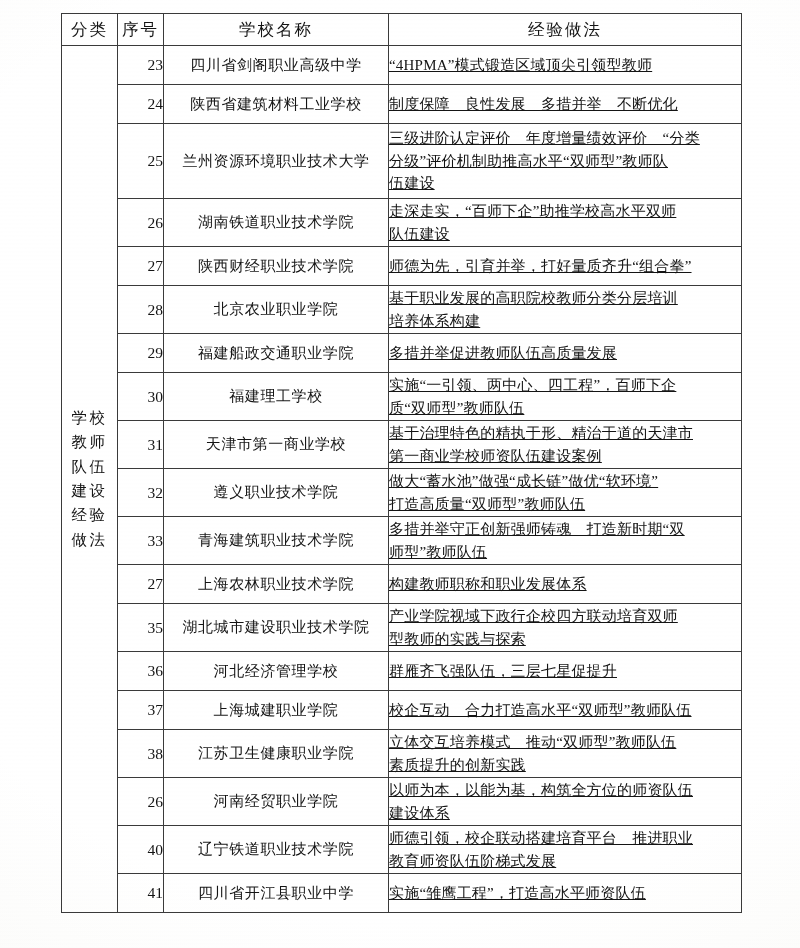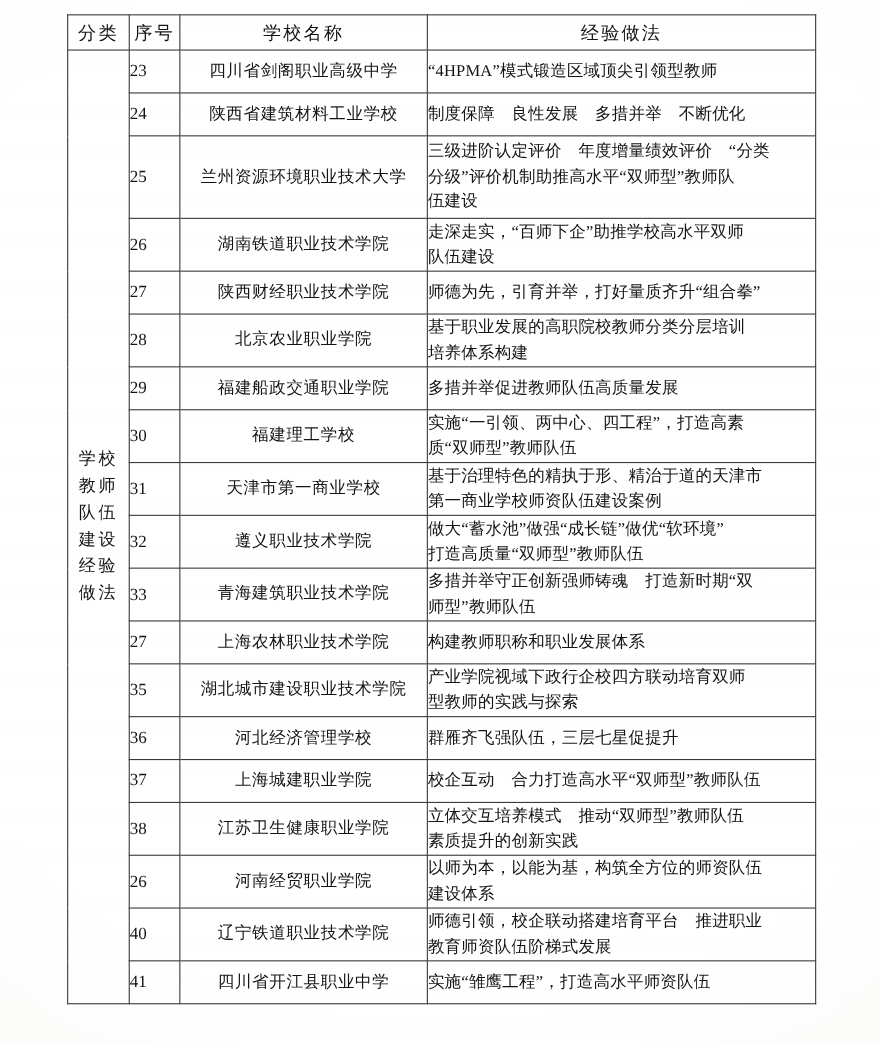--- a/index.html
+++ b/index.html
@@ -87,21 +87,21 @@
     align-items: center;
     justify-content: flex-start;
     line-height: 1.58;
     font-size: 15.5px;
     letter-spacing: 2.5px;
   }
   .cat-stack span { display: block; white-space: nowrap; }
 
   
   .no-cell {
-    text-align: left;
+    text-align: right;
     font-size: 15.5px;
     font-family: "Liberation Serif", "DejaVu Serif", serif;
   }
 
   
   .name-cell {
     text-align: center;
     font-size: 15px;
     letter-spacing: .6px;
     padding: 3px 4px;
@@ -109,21 +109,21 @@
   }
 
   
   .exp-cell {
     text-align: left;
     font-size: 15px;
     letter-spacing: .2px;
     padding: 5px 7px 5px 8px;
     line-height: 1.52;
   }
-  .exp-cell .line { display: block; white-space: nowrap; }
+  .exp-cell .line { display: block; white-space: nowrap; text-decoration: underline; }
 
   
   tr.r1 td { height: 38px; }
   tr.r2 td { height: 47px; }
   tr.r3 td { height: 74px; }
 </style>
 </head>
 <body>
 
 <div id="paper"></div>
@@ -206,21 +206,21 @@
           <td class="no-cell">29</td>
           <td class="name-cell">福建船政交通职业学院</td>
           <td class="exp-cell">
             <span class="line">多措并举促进教师队伍高质量发展</span>
           </td>
         </tr>
         <tr class="r2">
           <td class="no-cell">30</td>
           <td class="name-cell">福建理工学校</td>
           <td class="exp-cell">
-            <span class="line">实施“一引领、两中心、四工程”，打造高素</span>
+            <span class="line">实施“一引领、两中心、四工程”，百师下企</span>
             <span class="line">质“双师型”教师队伍</span>
           </td>
         </tr>
         <tr class="r2">
           <td class="no-cell">31</td>
           <td class="name-cell">天津市第一商业学校</td>
           <td class="exp-cell">
             <span class="line">基于治理特色的精执于形、精治于道的天津市</span>
             <span class="line">第一商业学校师资队伍建设案例</span>
           </td>

